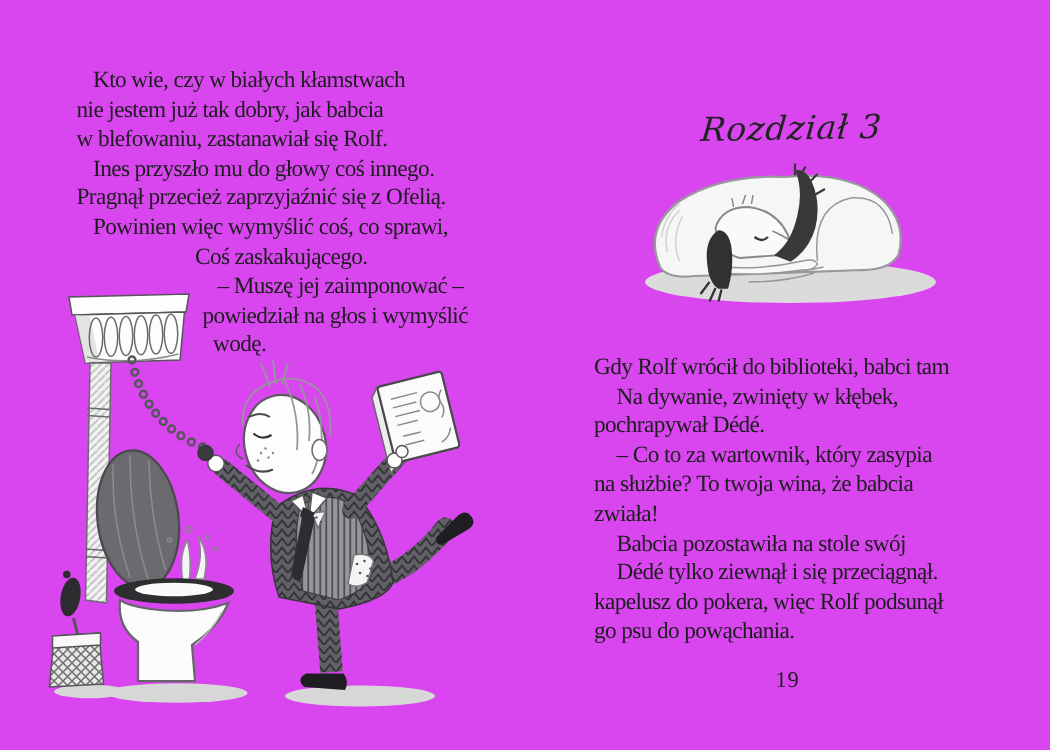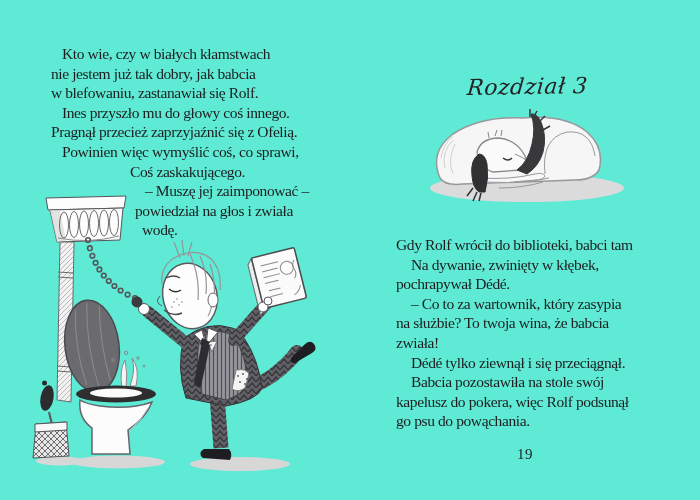--- a/index.html
+++ b/index.html
@@ -1,16 +1,16 @@
 <!DOCTYPE html>
 <html><head>
 <meta charset="utf-8">
 <style>
   html,body{margin:0;padding:0;background:#ffffff;}
-  .spread{position:relative;width:700px;height:500px;background:#5eead4;overflow:hidden;
+  .spread{position:relative;width:700px;height:500px;background:#d946ef;overflow:hidden;
           font-family:"Liberation Serif", serif;color:#1d1d1f;}
   .page{position:absolute;top:0;height:500px;}
   .page-left{left:0;width:350px;}
   .page-right{left:350px;width:350px;}
   .text-block{position:absolute;font-size:15.5px;line-height:19.6px;letter-spacing:-0.4px;}
   .tl{white-space:nowrap;}
   
   .lt{left:51px;top:44px;}
   .lt .i1{margin-left:11px;}
   .lt .m71{margin-left:71px;}  .lt .m79{margin-left:79px;}
@@ -36,21 +36,21 @@
 
     <div class="text-block lt">
       <div class="tl i1">Kto wie, czy w białych kłamstwach</div>
       <div class="tl">nie jestem już tak dobry, jak babcia</div>
       <div class="tl">w blefowaniu, zastanawiał się Rolf.</div>
       <div class="tl i1">Ines przyszło mu do głowy coś innego.</div>
       <div class="tl">Pragnął przecież zaprzyjaźnić się z Ofelią.</div>
       <div class="tl i1">Powinien więc wymyślić coś, co sprawi,</div>
       <div class="tl m79">Coś zaskakującego.</div>
       <div class="tl m94">– Muszę jej zaimponować –</div>
-      <div class="tl m84">powiedział na głos i zwiała</div>
+      <div class="tl m84">powiedział na głos i wymyślić</div>
       <div class="tl m91">wodę.</div>
     </div>
 
     <svg class="ill-left" width="350" height="300" viewBox="0 0 350 300">
       <defs>
         <pattern id="herr" width="8" height="6" patternUnits="userSpaceOnUse">
           <rect width="8" height="6" fill="#606066"></rect>
           <path d="M0,6 L4,1 L8,6" fill="none" stroke="#333338" stroke-width="1.3"></path>
         </pattern>
         <pattern id="stripe" width="4" height="4" patternUnits="userSpaceOnUse">
@@ -239,21 +239,21 @@
       </g>
     </svg>
 
     <div class="text-block rt">
       <div class="tl">Gdy Rolf wrócił do biblioteki, babci tam</div>
       <div class="tl i1">Na dywanie, zwinięty w kłębek,</div>
       <div class="tl">pochrapywał Dédé.</div>
       <div class="tl i1">– Co to za wartownik, który zasypia</div>
       <div class="tl">na służbie? To twoja wina, że babcia</div>
       <div class="tl">zwiała!</div>
+      <div class="tl i1">Babcia pozostawiła na stole swój</div>
       <div class="tl i1">Dédé tylko ziewnął i się przeciągnął.</div>
-      <div class="tl i1">Babcia pozostawiła na stole swój</div>
       <div class="tl">kapelusz do pokera, więc Rolf podsunął</div>
       <div class="tl">go psu do powąchania.</div>
     </div>
 
     <div class="page-number">19</div>
   </section>
 </div>
 
 </body></html>

